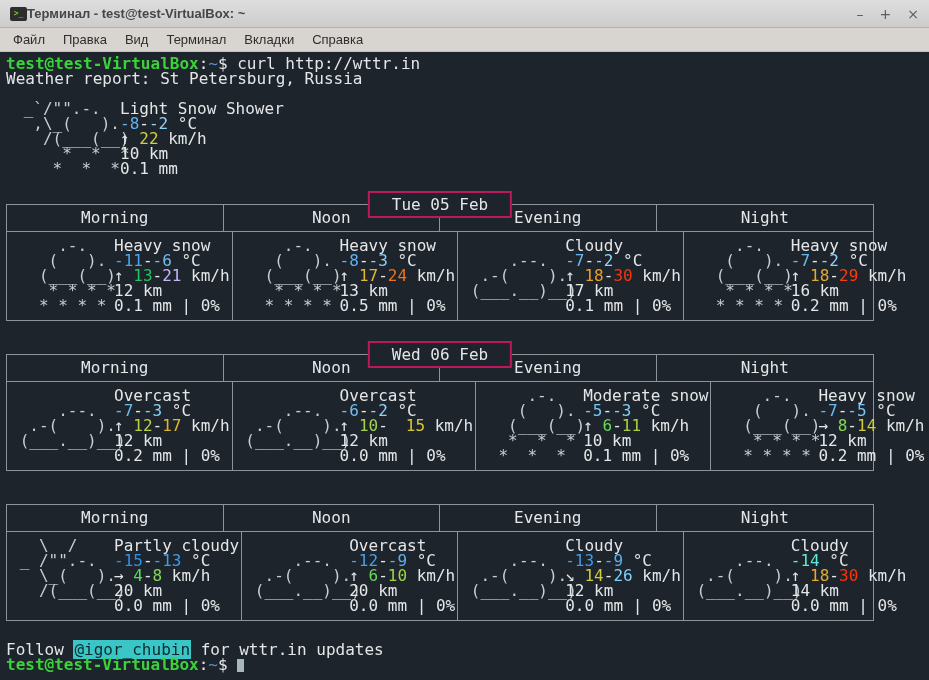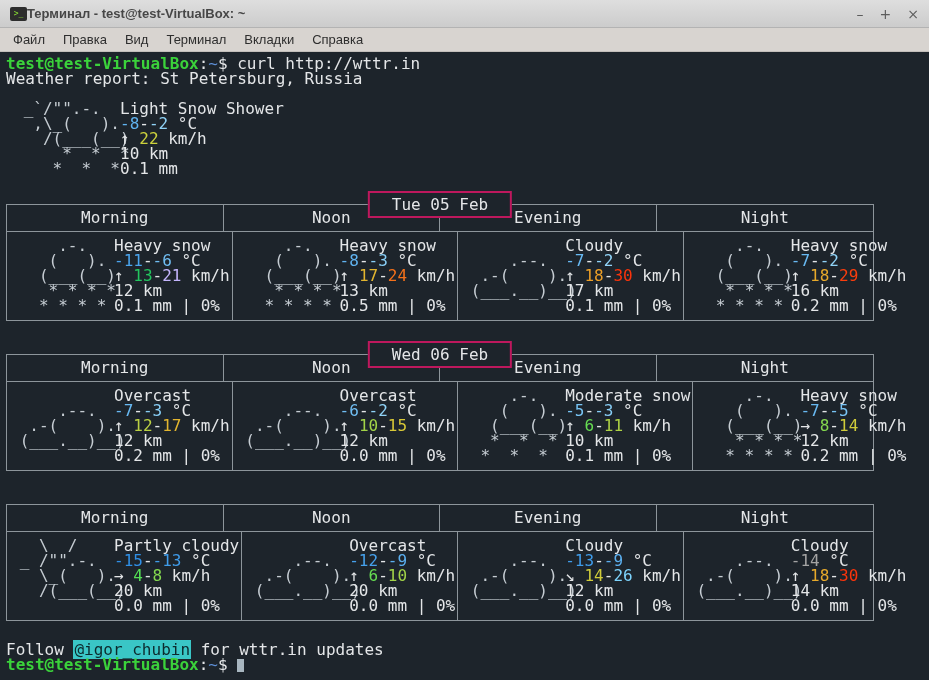--- a/index.html
+++ b/index.html
@@ -179,21 +179,21 @@
           </div>
           <div class="cell">
             <pre class="art">             
      .--.    
   .-(    ).  
  (___.__)__) 
              </pre>
             <div class="cell-lines">
               <div><span>Overcast</span></div>
               <div><span style="color: rgb(112, 190, 243);">-6</span><span>-</span><span style="color: rgb(144, 211, 247);">-2</span><span> °C</span></div>
-              <div><span>↑ </span><span style="color: rgb(162, 211, 72);">10</span><span>-</span><span style="color: rgb(216, 200, 55);">15</span><span> km/h</span></div>
+              <div><span>↑ </span><span style="color: rgb(162, 211, 72);">10</span><span>-</span><span style="color: rgb(216, 200, 55); margin-left: 18px;">15</span><span> km/h</span></div>
               <div><span>12 km</span></div>
               <div><span>0.0 mm | 0%</span></div>
             </div>
           </div>
           <div class="cell">
             <pre class="art">     .-.     
     (   ).   
    (___(__)  
    *  *  *   
   *  *  *    </pre>
@@ -272,21 +272,21 @@
             </div>
           </div>
           <div class="cell">
             <pre class="art">             
      .--.    
   .-(    ).  
  (___.__)__) 
              </pre>
             <div class="cell-lines">
               <div><span>Cloudy</span></div>
-              <div><span style="color: #a3a3a3;">-14</span><span> °C</span></div>
+              <div><span style="color: #5eead4;">-14</span><span> °C</span></div>
               <div><span>↑ </span><span style="color: rgb(231, 169, 43);">18</span><span>-</span><span style="color: rgb(251, 52, 11);">30</span><span> km/h</span></div>
               <div><span>14 km</span></div>
               <div><span>0.0 mm | 0%</span></div>
             </div>
           </div>
         </div>
       </div>
       <div class="term-line footer-line"><span>Follow </span><span class="wlink" style="color: rgb(12, 42, 45); background: rgb(58, 198, 198);">@igor_chubin</span><span> for wttr.in updates</span></div>
       <div class="term-line"><span style="color: rgb(59, 211, 59); font-weight: bold;">test@test-VirtualBox</span><span style="color: rgb(228, 230, 232);">:</span><span style="color: rgb(94, 143, 214);">~</span><span style="color: rgb(228, 230, 232);">$ </span><span class="cursor"></span></div>
     </div>

